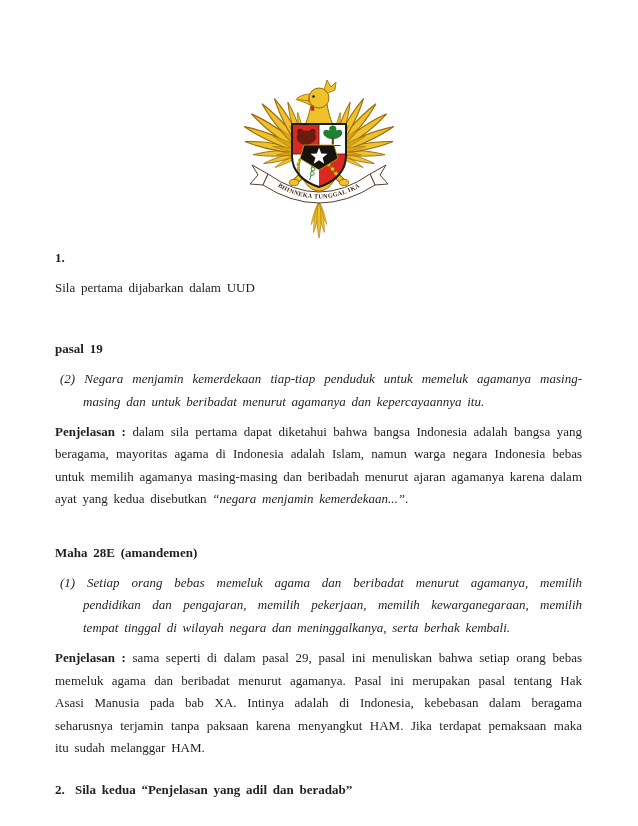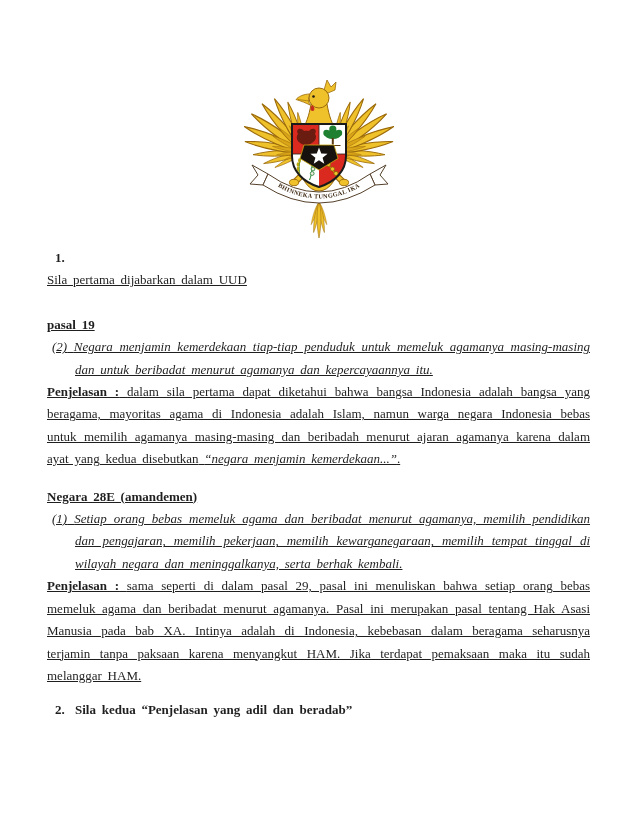--- a/index.html
+++ b/index.html
@@ -7,21 +7,21 @@
     width:638px;height:826px;background:#ffffff;
     font-family:"Liberation Serif","DejaVu Serif",serif;
     color:#1f1f1f;overflow:hidden;
   }
   .page{position:relative;width:638px;height:826px;background:#ffffff;}
   .emblem{position:absolute;left:232px;top:68px;width:174px;height:170px;}
   .doc{
     position:absolute;left:47px;top:247px;width:543px;
     font-size:13px;line-height:22.4px;word-spacing:2.5px;
   }
-  .doc p{margin:0;text-decoration:underline;}
+  .doc p{margin:8px;}
   .b{font-weight:bold;}
   .i{font-style:italic;}
   .row{display:flex;}
   .row .num{flex:0 0 28px;padding-left:8px;box-sizing:border-box;}
   .ind{margin-left:28px;}
   .just{text-align:justify;}
   .hang{padding-left:28px;text-indent:-23px;margin-right:26px;}
   .anum{display:inline-block;min-width:21px;text-indent:0;}
   .sp1{height:22px;}
   .sp2{height:15px;}
@@ -185,21 +185,21 @@
     <p class="ind">Sila pertama dijabarkan dalam UUD</p>
 
     <div class="sp1"></div>
 
     <p class="ind b mt7">pasal 19</p>
     <p class="hang i just"><span>(2)</span> <span>Negara menjamin kemerdekaan tiap-tiap penduduk untuk memeluk agamanya masing-masing dan untuk beribadat menurut agamanya dan kepercayaannya itu.</span></p>
     <p class="ind just"><span class="b">Penjelasan :</span> <span>dalam sila pertama dapat diketahui bahwa bangsa Indonesia adalah bangsa yang beragama, mayoritas agama di Indonesia adalah Islam, namun warga negara Indonesia bebas untuk memilih agamanya masing-masing dan beribadah menurut ajaran agamanya karena dalam ayat yang kedua disebutkan</span> <span class="i">“negara menjamin kemerdekaan...”</span><span>.</span></p>
 
     <div class="sp2"></div>
 
-    <p class="ind b">Negara 28E (amandemen)</p>
+    <p class="ind b">Maha 28E (amandemen)</p>
     <p class="hang i just"><span>(1)</span> <span>Setiap orang bebas memeluk agama dan beribadat menurut agamanya, memilih pendidikan dan pengajaran, memilih pekerjaan, memilih kewarganegaraan, memilih tempat tinggal di wilayah negara dan meninggalkanya, serta berhak kembali.</span></p>
     <p class="ind just"><span class="b">Penjelasan :</span> <span>sama seperti di dalam pasal 29, pasal ini menuliskan bahwa setiap orang bebas memeluk agama dan beribadat menurut agamanya. Pasal ini merupakan pasal tentang Hak Asasi Manusia pada bab XA. Intinya adalah di Indonesia, kebebasan dalam beragama seharusnya terjamin tanpa paksaan karena menyangkut HAM. Jika terdapat pemaksaan maka itu sudah melanggar HAM.</span></p>
 
     <div class="sp3"></div>
 
     <div class="row">
       <span class="num b">2.</span>
       <span class="b">Sila kedua “Penjelasan yang adil dan beradab”</span>
     </div>
 

